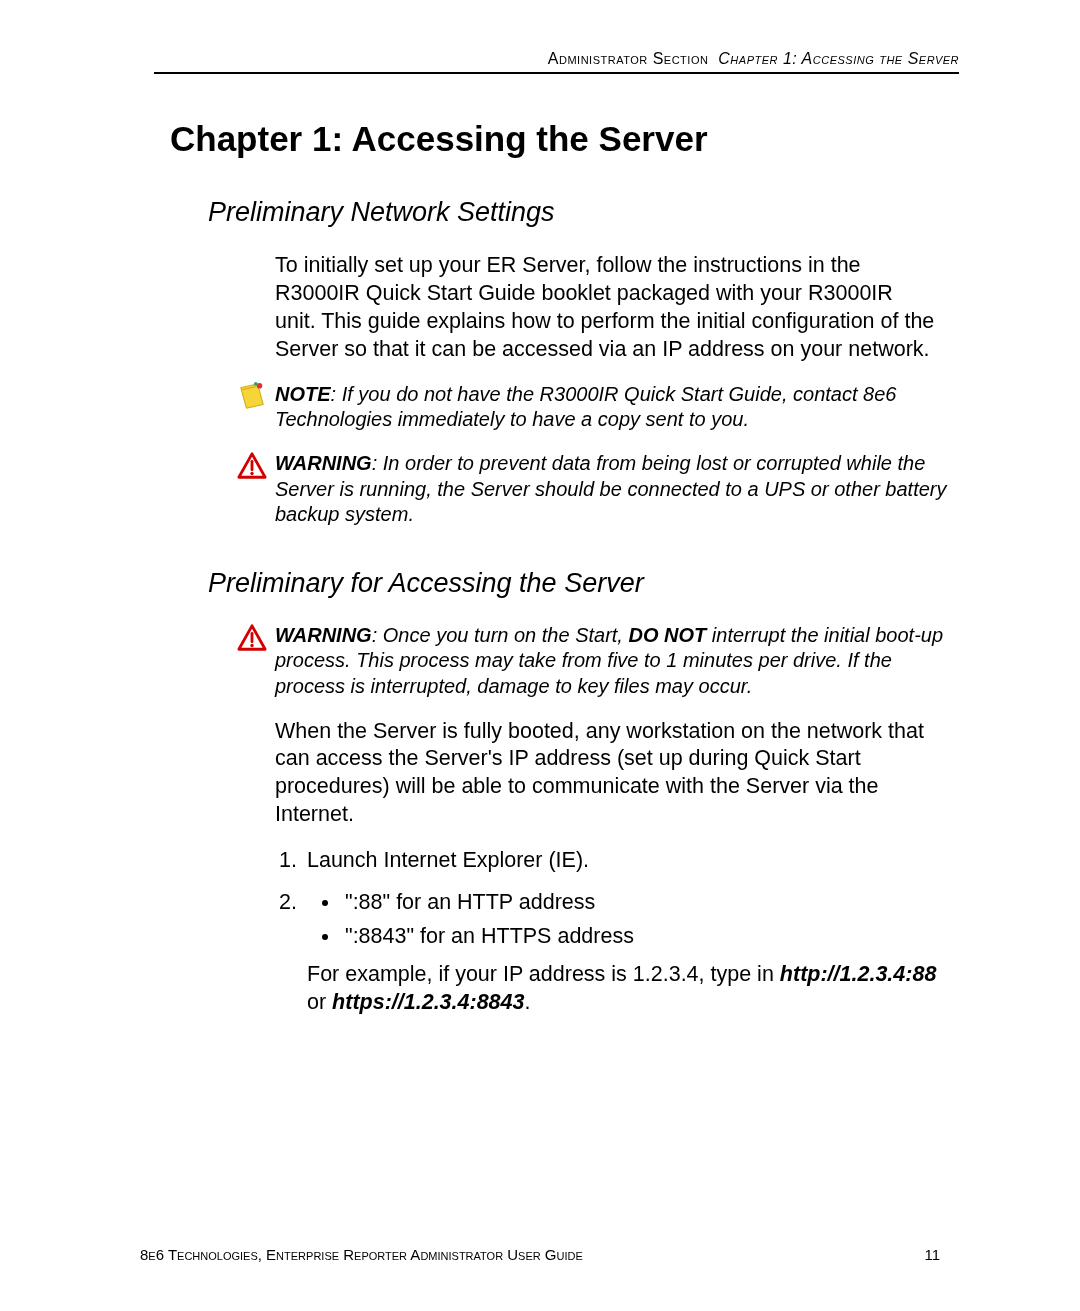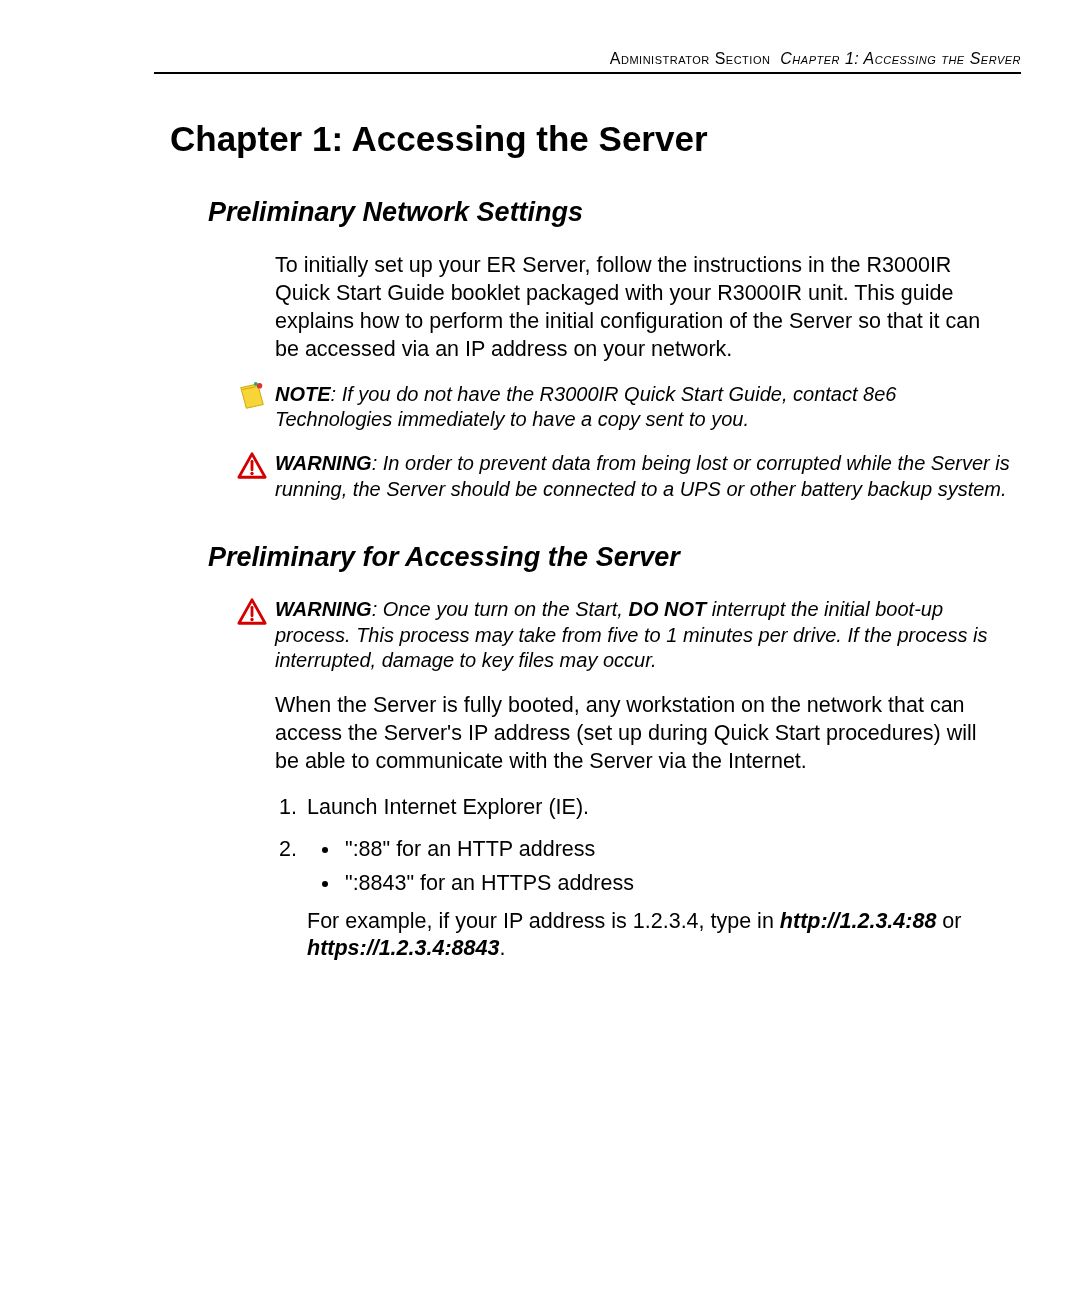--- a/index.html
+++ b/index.html
@@ -7,21 +7,21 @@
     padding: 0;
     background: #fff;
     font-family: Arial, Helvetica, sans-serif;
     color: #000;
     width: 1080px;
     height: 1311px;
     position: relative;
     box-sizing: border-box;
   }
   .page {
-    padding: 50px 56px 40px 140px;
+    padding: 50px 118px 40px 140px;
     box-sizing: border-box;
     height: 100%;
     position: relative;
   }
   .header-line {
     text-align: right;
     font-size: 16px;
     letter-spacing: 0.5px;
     padding-bottom: 4px;
     border-bottom: 2px solid #000;
@@ -36,21 +36,21 @@
     font-variant: small-caps;
     font-style: italic;
   }
   h1.chapter {
     font-size: 35px;
     font-weight: bold;
     margin: 0 0 38px 30px;
   }
   h2.section {
     font-size: 27px;
-    font-weight: bold;
+    font-weight: normal;
     font-style: italic;
     margin: 0 0 24px 68px;
   }
   .body-block {
     margin-left: 135px;
     margin-right: 26px;
     font-size: 21.5px;
     line-height: 1.3;
   }
   .para { margin-bottom: 18px; }
@@ -157,14 +157,18 @@
     <li>Launch Internet Explorer (IE).</li>
     <li>
       <ul class="bullets">
         <li>":88" for an HTTP address</li>
         <li>":8843" for an HTTPS address</li>
       </ul>
       <span>For example, if your IP address is 1.2.3.4, type in </span><span class="bold-italic">http://1.2.3.4:88</span><span> or </span><span class="bold-italic">https://1.2.3.4:8843</span><span>.</span>
     </li>
   </ol>
 
+  <div class="footer">
+    <span>8e6 Technologies, Enterprise Reporter Administrator User Guide</span>
+    <span>11</span>
+  </div>
 
 </div>
 
 </body></html>

